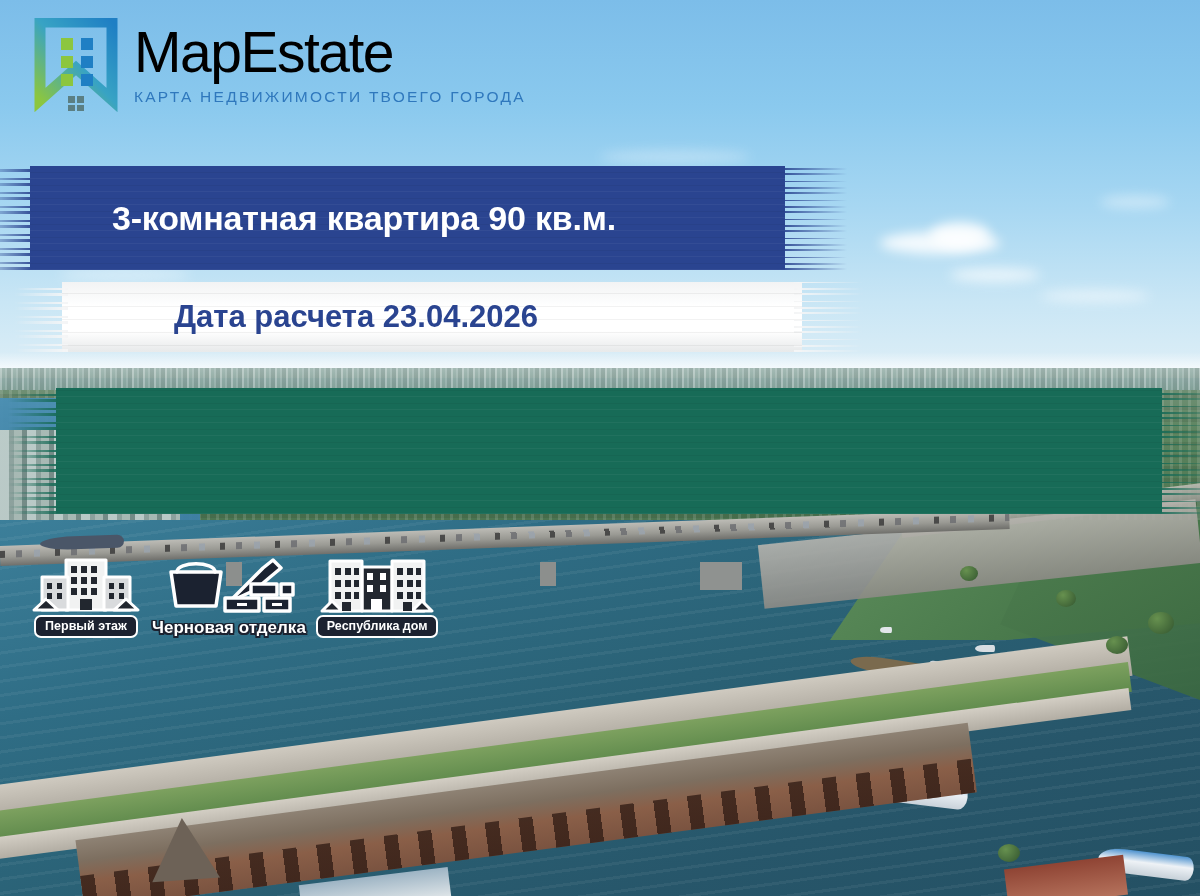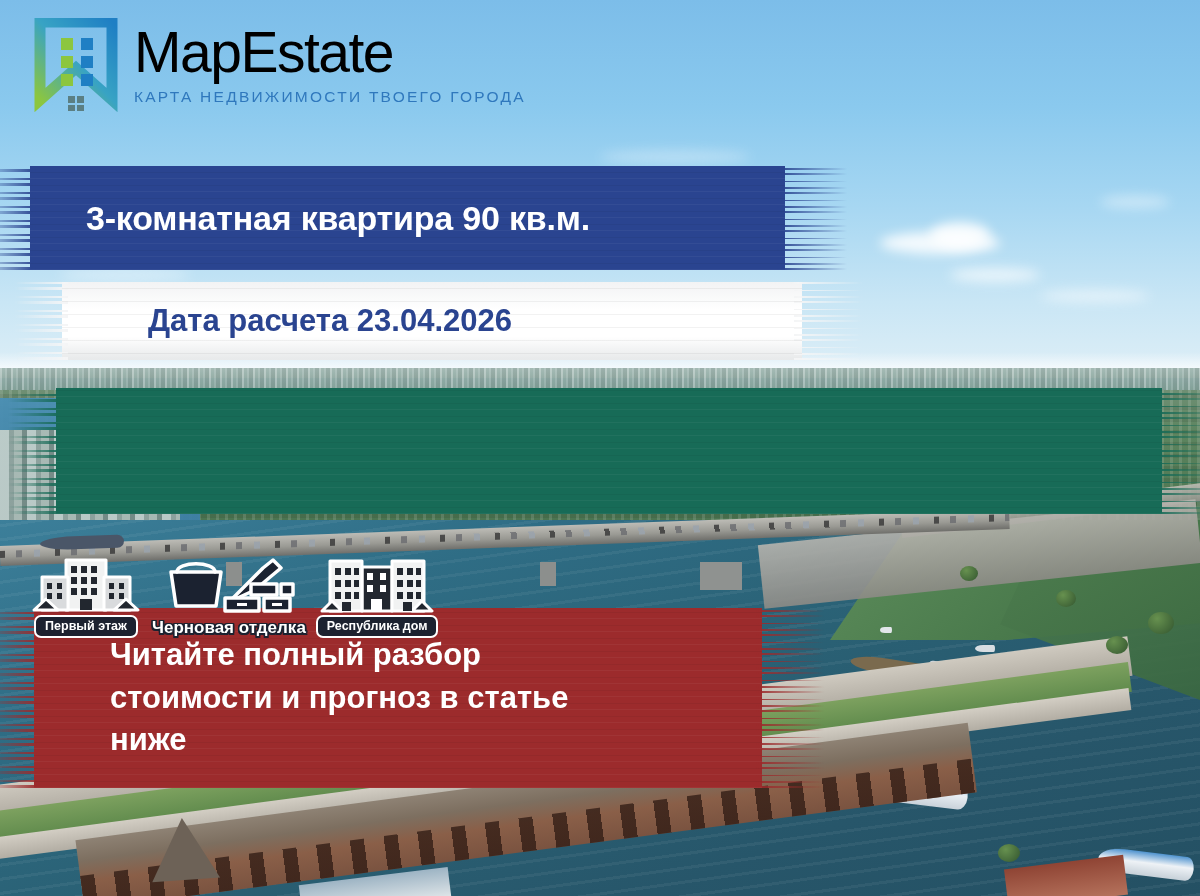--- a/index.html
+++ b/index.html
@@ -187,21 +187,21 @@
   .logo-title {
     font-size:57px; font-weight:normal; letter-spacing:-1.5px; line-height:1;
     color:#000000; white-space:nowrap;
   }
   .logo-sub {
     margin-top:7px; font-size:15.5px; letter-spacing:2.25px; color:#2f78bd;
     white-space:nowrap; font-weight:500;
   }
 
   
-  .band { position:absolute; display:flex; align-items:center; }
+  .band { position:absolute; display:flex; align-items:center;padding-left:26px; }
   .band .band-bg { position:absolute; inset:0; }
   .band .band-txt { position:relative; z-index:3; }
 
   
   .fray {
     position:absolute; top:0; height:100%; width:70px; right:-62px;
     background:repeating-linear-gradient(0deg,
       var(--fc) 0 2px, rgba(0,0,0,0) 2px 5px,
       var(--fc) 5px 7px, rgba(0,0,0,0) 7px 12px,
       var(--fc) 12px 13px, rgba(0,0,0,0) 13px 19px);
@@ -225,21 +225,21 @@
 
   
   #band-title { left:30px; top:166px; width:755px; height:104px; }
   #band-title .band-bg { background:#2a4490; --fc:#2a4490; }
   #band-title .band-txt {
     color:#ffffff; font-size:34px; font-weight:bold; letter-spacing:-0.2px;
     padding-left:56px;
   }
 
   
-  #band-date { left:62px; top:282px; width:740px; height:78px; }
+  #band-date { left:62px; top:282px; width:740px; height:70px; }
   #band-date .band-bg {
     background:linear-gradient(180deg,#f2f3f4 0%, #ffffff 35%, #ffffff 70%, #e7e9ea 100%);
     --fc:#f4f5f6;
   }
   #band-date .band-txt {
     color:#2a4490; font-size:31px; font-weight:bold; padding-left:86px;
   }
 
   
   #band-addr { left:56px; top:388px; width:1106px; height:126px; flex-direction:column; align-items:flex-start; justify-content:center; }
@@ -481,24 +481,14 @@
               <rect x="60" y="28" width="6" height="7"></rect>
             <rect x="51" y="42" width="11" height="12"></rect>
           </g>
         </svg>
       </span>
       <span class="badge-label">Республика дом</span>
     </div>
 
   </div>
 
-  <div class="band" id="band-cta">
-    <span class="band-bg">
-      <span class="fray-l"></span>
-      <span class="fray"></span>
-      <span class="streaks"></span>
-    </span>
-    <span class="band-txt">Читайте полный разбор</span>
-    <span class="band-txt">стоимости и прогноз в статье</span>
-    <span class="band-txt">ниже</span>
-  </div>
 
 </div>
 
 </body></html>

